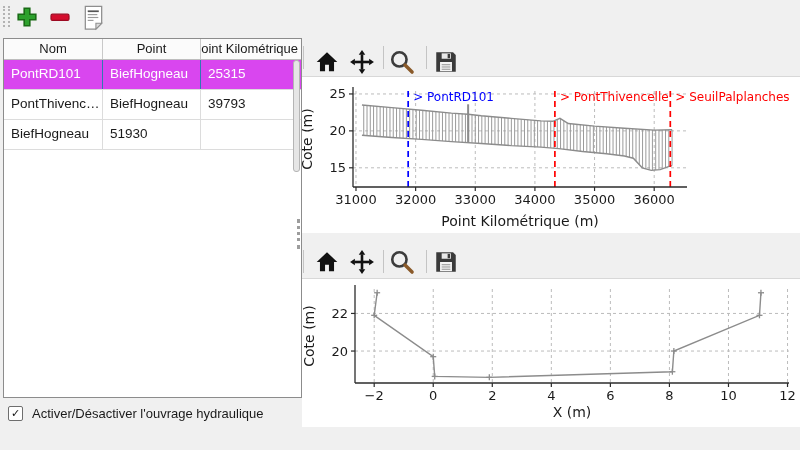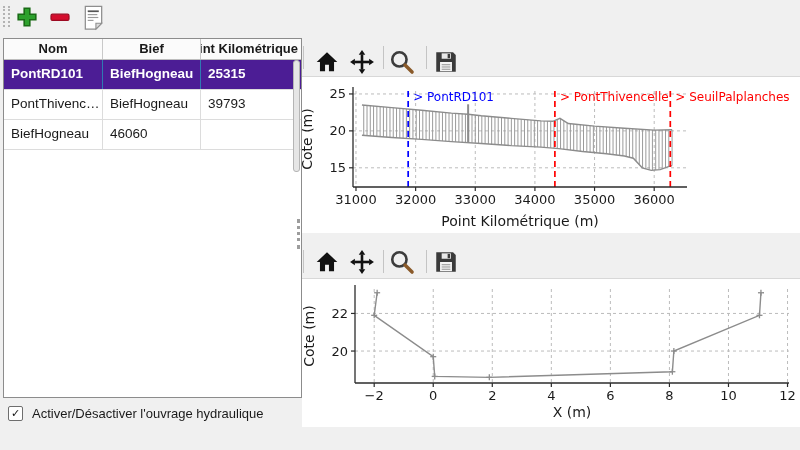--- a/index.html
+++ b/index.html
@@ -10,30 +10,30 @@
     font-size:13px;color:#1a1a1a;
   }
   
   .main-toolbar{position:absolute;left:0;top:0;width:800px;height:32px;background:#f0f0f0;}
   .drag-handle{position:absolute;left:3px;top:6px;width:3px;height:21px;
     border-left:2px dotted #b3b3b3;border-right:2px dotted #b3b3b3;}
   .tb-btn{position:absolute;top:4px;width:26px;height:26px;border:none;background:transparent;padding:0;cursor:pointer;}
   
   .table-panel{position:absolute;left:3px;top:38px;width:299px;height:360px;
     background:#ffffff;border:1px solid #8c8c8c;box-sizing:border-box;}
-  .thead{display:flex;height:20px;background:#fbfbfb;border-bottom:1px solid #bdbdbd;font-weight:bold;}
+  .thead{display:flex;height:20px;background:#fbfbfb;border-bottom:1px solid #bdbdbd;font-weight:normal;}
   .th{box-sizing:border-box;border-right:1px solid #c9c9c9;text-align:center;line-height:20px;
     font-size:13px;overflow:hidden;position:relative;white-space:nowrap;}
   .th:nth-child(1){width:99px}.th:nth-child(2){width:98px}.th:nth-child(3){width:100px;border-right:none}
   .th-clip{position:absolute;right:3px;top:0;white-space:nowrap;}
   .trow{display:flex;height:29px;border-bottom:1px solid #dcdcdc;font-size:13.5px;}
   .td{box-sizing:border-box;border-right:1px solid #dcdcdc;padding-left:7px;line-height:28px;
       white-space:nowrap;overflow:hidden;}
   .td:nth-child(1){width:99px}.td:nth-child(2){width:98px}.td:nth-child(3){width:100px;border-right:none}
-  .trow.selected{background:#4c1d95;color:#ffffff;font-weight:bold;}
+  .trow.selected{background:#d946ef;color:#ffffff;}
   .trow.selected .td{border-right-color:#2f7ab2;}
   .vscroll{position:absolute;right:1px;top:21px;width:5px;height:110px;background:#e6e6e6;
     border:1px solid #b5b5b5;border-radius:3px;}
   
   .check-row{position:absolute;left:8px;top:403px;height:20px;display:flex;align-items:center;}
   .checkbox{width:13px;height:13px;background:#fff;border:1px solid #6e6e6e;border-radius:2px;
     font-size:11px;font-weight:bold;line-height:12px;text-align:center;color:#111;cursor:pointer;}
   .check-label{margin-left:9px;font-size:13px;}
   
   .right{position:absolute;left:302px;top:36px;width:498px;height:414px;background:#f0f0f0;}
@@ -70,38 +70,38 @@
       <line x1="7" y1="10.5" x2="17" y2="10.5" stroke="#9a9a9a" stroke-width="1.2"></line>
       <line x1="7" y1="13.5" x2="18" y2="13.5" stroke="#9a9a9a" stroke-width="1.2"></line>
       <line x1="7" y1="16.5" x2="13" y2="16.5" stroke="#9a9a9a" stroke-width="1.2"></line>
     </svg>
   </button>
 </div>
 
 <div class="table-panel">
   <div class="thead">
     <div class="th">Nom</div>
-    <div class="th">Bief</div>
+    <div class="th">Point</div>
     <div class="th">
       <span class="th-clip">Point Kilométrique</span>
     </div>
   </div>
   <div class="trow selected">
     <div class="td">PontRD101</div>
     <div class="td">BiefHogneau</div>
     <div class="td">25315</div>
   </div>
   <div class="trow">
     <div class="td">PontThivenc…</div>
     <div class="td">BiefHogneau</div>
     <div class="td">39793</div>
   </div>
   <div class="trow">
     <div class="td">BiefHogneau</div>
-    <div class="td">46060</div>
+    <div class="td">51930</div>
   </div>
   <div class="vscroll"></div>
 </div>
 
 <div class="check-row">
   <span class="checkbox">✓</span>
   <span class="check-label">Activer/Désactiver l'ouvrage hydraulique</span>
 </div>
 
 <div class="right">

